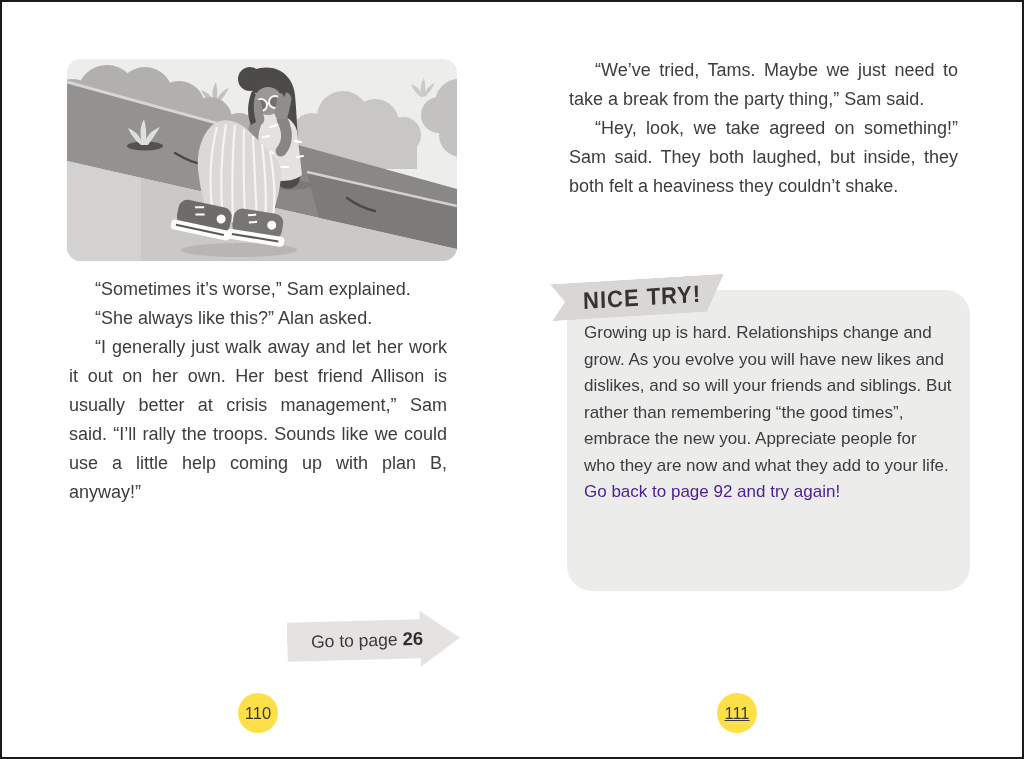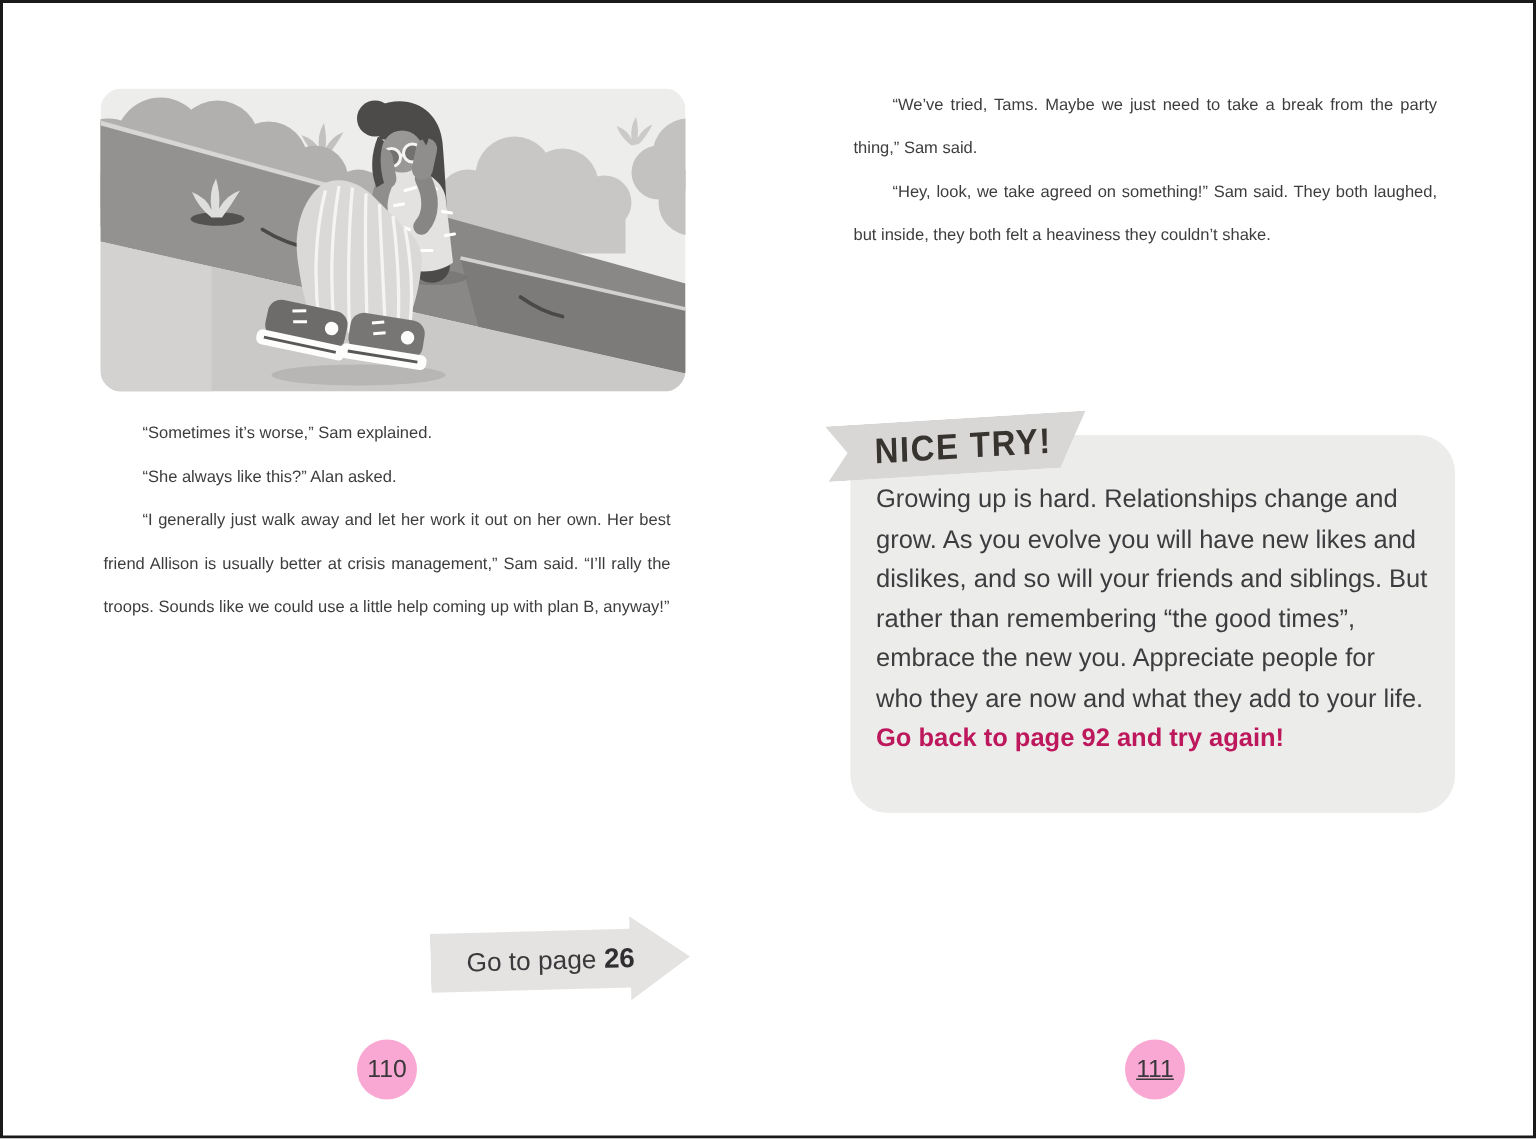--- a/index.html
+++ b/index.html
@@ -4,52 +4,52 @@
 <style>
   html,body{margin:0;padding:0;background:#ffffff;}
   .spread{
     position:relative;width:1024px;height:759px;box-sizing:border-box;
     background:#ffffff;border:2px solid #1a1a1a;overflow:hidden;
     font-family:"Liberation Sans",sans-serif;color:#3d3c3e;
   }
   
   .illo{position:absolute;left:65px;top:57px;width:390px;height:202px;margin:0;}
   .illo svg{display:block;width:100%;height:100%;}
-  .body-text{position:absolute;font-size:11px;line-height:29px;color:#3d3c3e;text-align:justify;}
+  .body-text{position:absolute;font-size:18px;line-height:29px;color:#3d3c3e;text-align:justify;}
   .body-text p{margin:0;text-indent:26px;}
   .left-col{left:67px;top:273px;width:378px;}
   .right-col{left:567px;top:54px;width:389px;}
   .goto-arrow{
     position:absolute;left:285px;top:610px;width:173px;height:56px;
     transform:rotate(-1.5deg);cursor:pointer;
   }
   .arrow-shape{
     position:absolute;inset:0;background:#e4e3e1;
     clip-path:polygon(0 15%,77% 15%,77% 0,100% 50%,77% 100%,77% 85%,0 85%);
   }
   .goto-label{
     position:absolute;left:24px;top:0;height:100%;display:flex;align-items:center;
     font-size:17.5px;color:#3a393b;white-space:nowrap;
   }
   .goto-label b{font-size:18.5px;margin-left:5px;color:#2f2e30;}
   .pagenum{
-    position:absolute;width:40px;height:40px;border-radius:50%;background:#f9a8d4;
+    position:absolute;width:40px;height:40px;border-radius:50%;background:#fde047;
     display:flex;align-items:center;justify-content:center;
     font-size:16.5px;color:#39383a;
   }
   .pagenum-left{left:236px;top:691px;}
-  .pagenum-right{left:748px;top:691px;text-decoration:underline;}
+  .pagenum-right{left:715px;top:691px;text-decoration:underline;}
   
   .callout{
-    position:absolute;left:565px;top:288px;width:403px;height:252px;
+    position:absolute;left:565px;top:288px;width:403px;height:301px;
     background:#ececeb;border-radius:25px;z-index:1;
   }
   .callout-inner{padding:30px 18px 0 17px;font-size:17px;line-height:26.5px;color:#3d3c3e;}
   .callout-inner p{margin:0;}
-  .callout-action{font-weight:bold;color:#be185d;}
+  .callout-action{font-weight:normal;color:#4c1d95;}
   .ribbon{
     position:absolute;left:549px;top:277px;width:174px;height:37px;z-index:2;
     background:#d8d7d5;transform:rotate(-3.5deg);
     clip-path:polygon(0 0,100% 0,89% 100%,0 100%,8% 50%);
   }
   .ribbon-label{
     position:absolute;left:32px;top:0;height:100%;display:flex;align-items:center;
     font-weight:bold;font-size:22px;letter-spacing:1px;color:#37332f;
     transform:scaleY(1.08) skewX(-2deg);
   }

